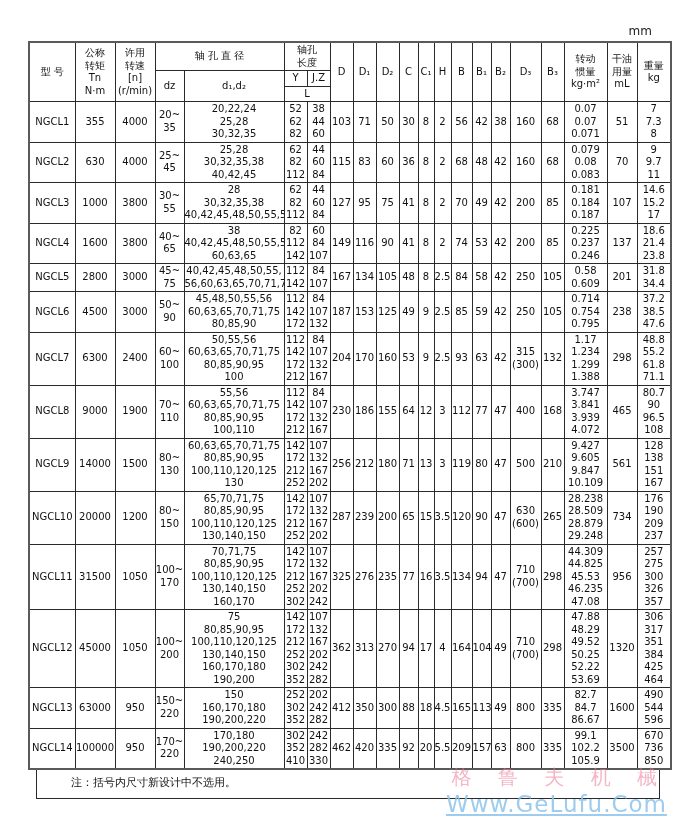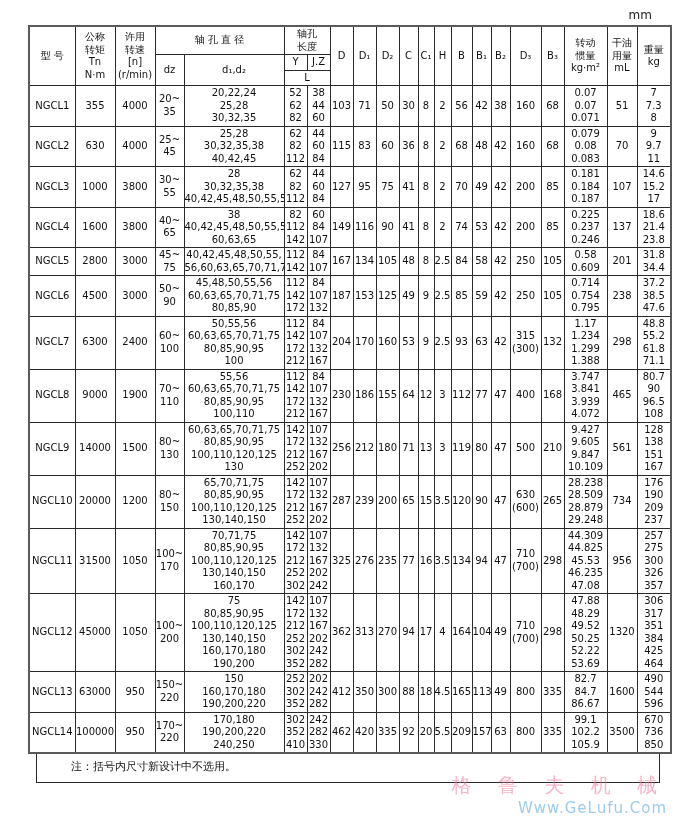--- a/index.html
+++ b/index.html
@@ -1,21 +1,21 @@
 <!DOCTYPE html>
 <html><head>
 <meta charset="utf-8">
 <style>
   html,body{margin:0;padding:0;}
   body{
     width:685px;height:819px;background:#ffffff;
     font-family:"DejaVu Sans","Liberation Sans",sans-serif;
     color:#111;position:relative;overflow:hidden;
   }
-  .sheet{position:absolute;left:28px;top:8px;width:632px;}
+  .sheet{position:absolute;left:28px;top:24px;width:632px;}
   .unit-label{display:block;text-align:right;font-size:12px;color:#222;padding-right:8px;margin-bottom:3px;}
   table.spec{
     border-collapse:collapse;table-layout:fixed;width:632px;
     border:2px solid #5a5a5a;
   }
   table.spec th,table.spec td{
     border:1px solid #2a2a2a;
     font-size:10px;line-height:12.5px;
     text-align:center;vertical-align:middle;
     padding:1px 0;font-weight:normal;
@@ -29,22 +29,23 @@
     font-size:11px;padding:5px 4px 8px 34px;text-align:left;color:#111;margin-left:8px;
   }
   .watermark{
     position:absolute;right:18px;bottom:2px;text-align:right;pointer-events:none;
   }
   .wm-brand{
     display:block;font-size:20px;letter-spacing:10px;
     color:rgba(235,120,150,0.55);font-weight:normal;
   }
   .wm-url{
-    display:block;font-size:15px;color:rgba(140,195,235,0.85);
+    display:block;font-size:23px;color:rgba(140,195,235,0.85);
     letter-spacing:1px;
+    text-decoration:underline;
   }
 </style>
 </head>
 <body>
 
 <div class="sheet">
   <span class="unit-label">mm</span>
 
   <table class="spec">
     <colgroup>

